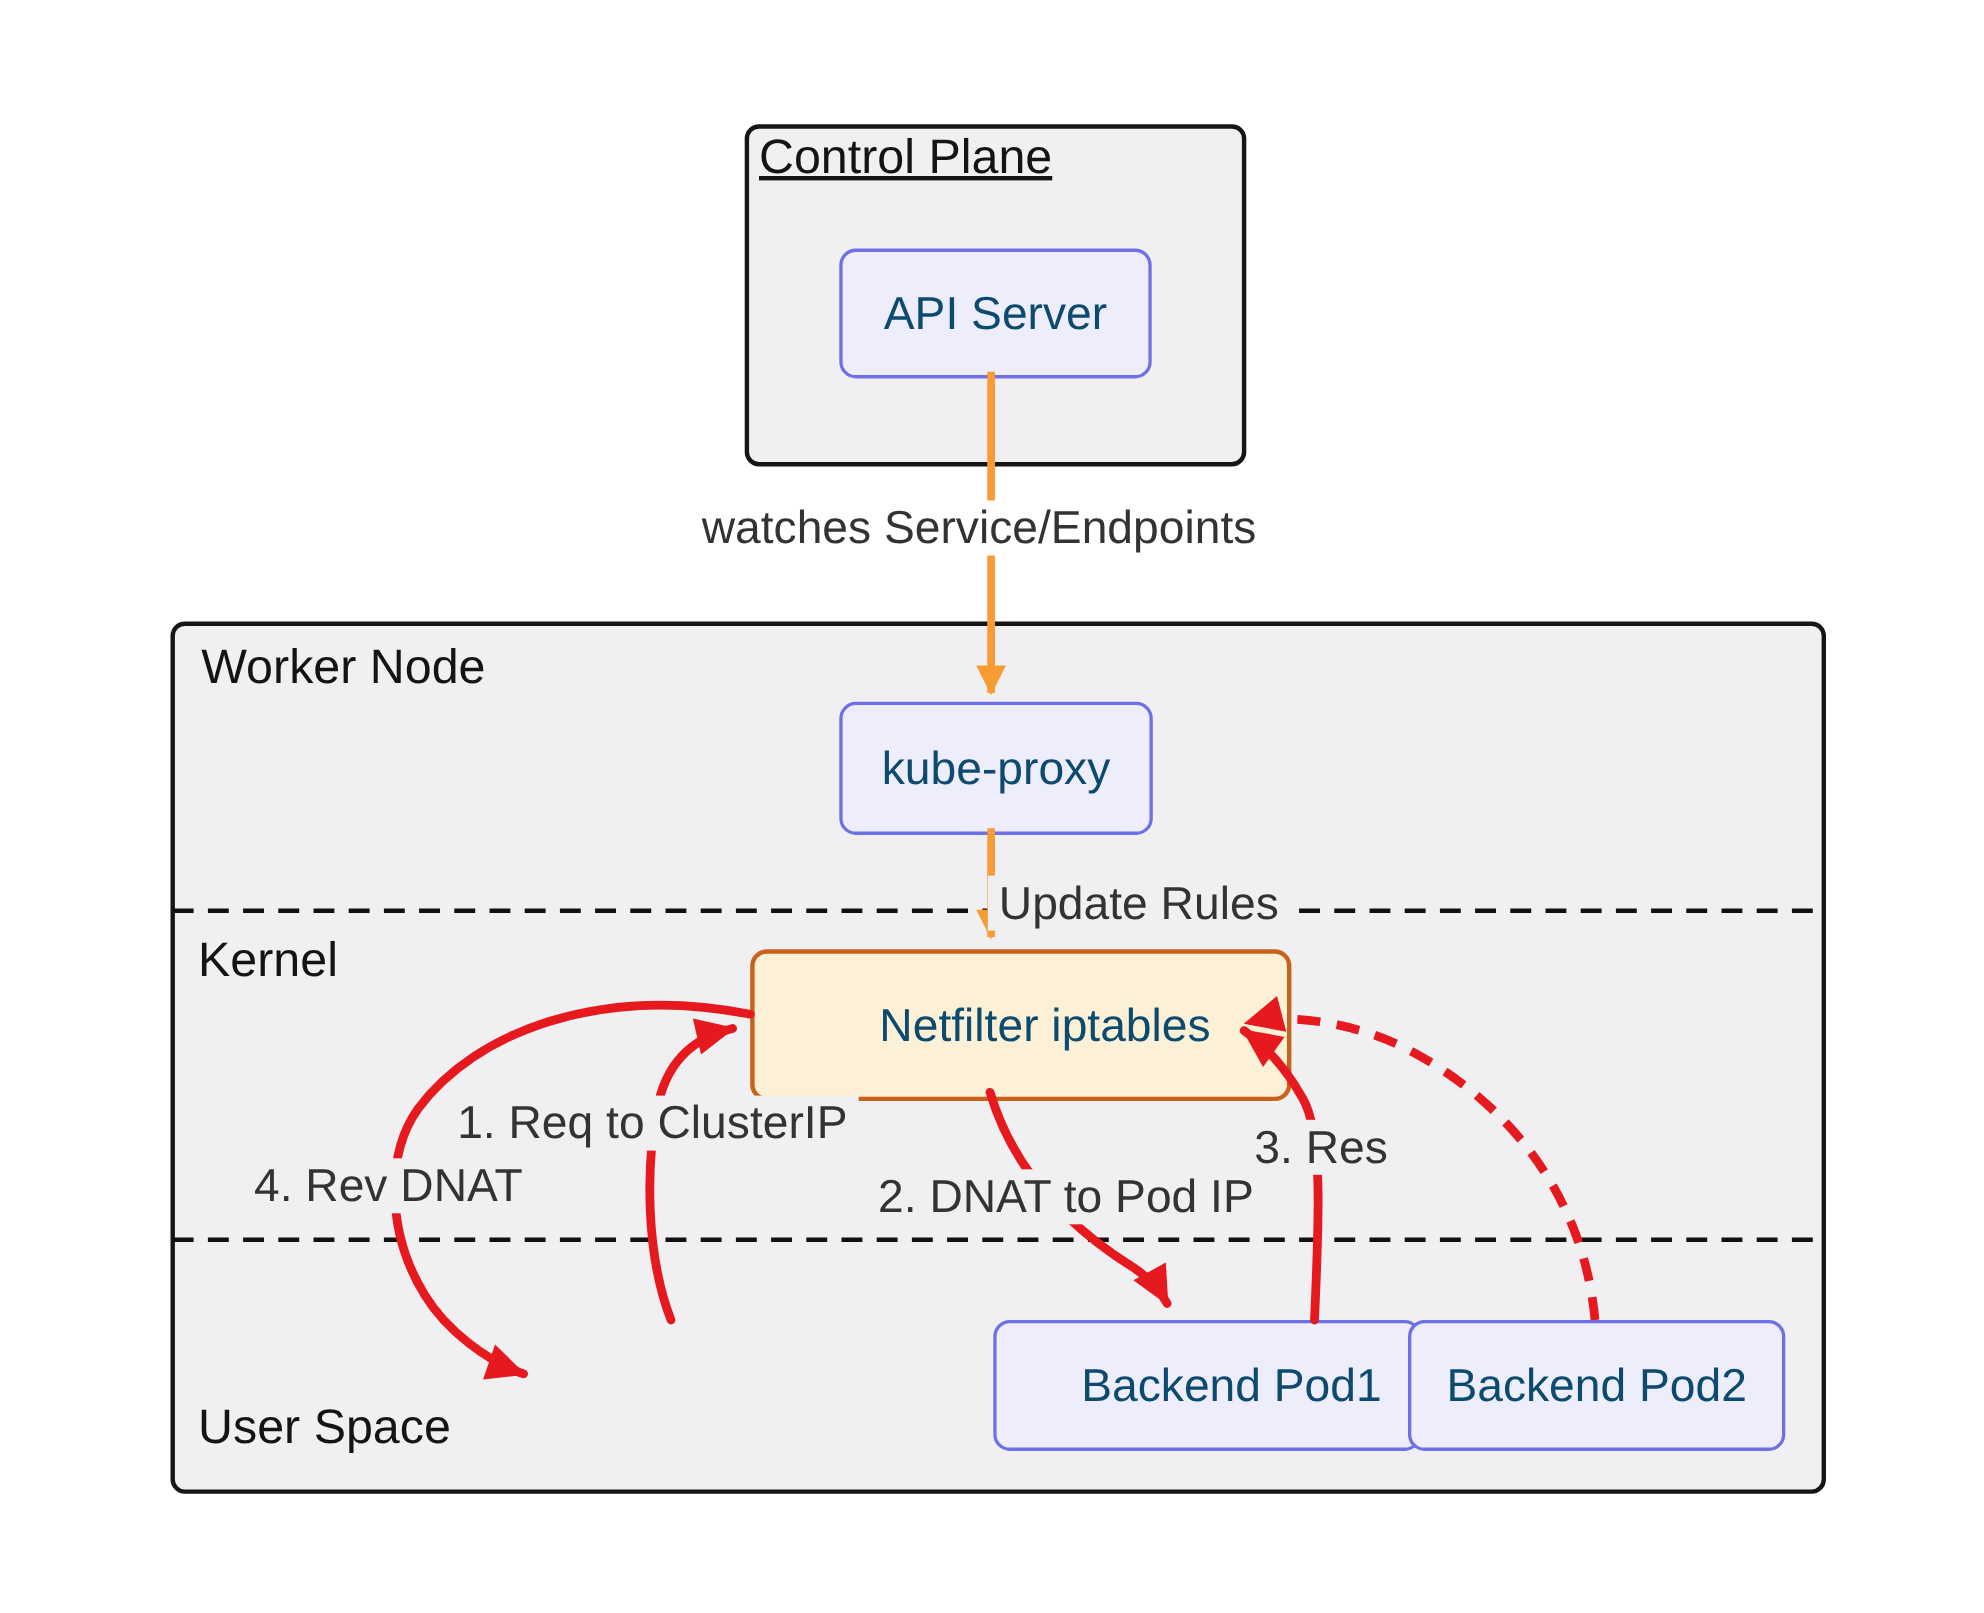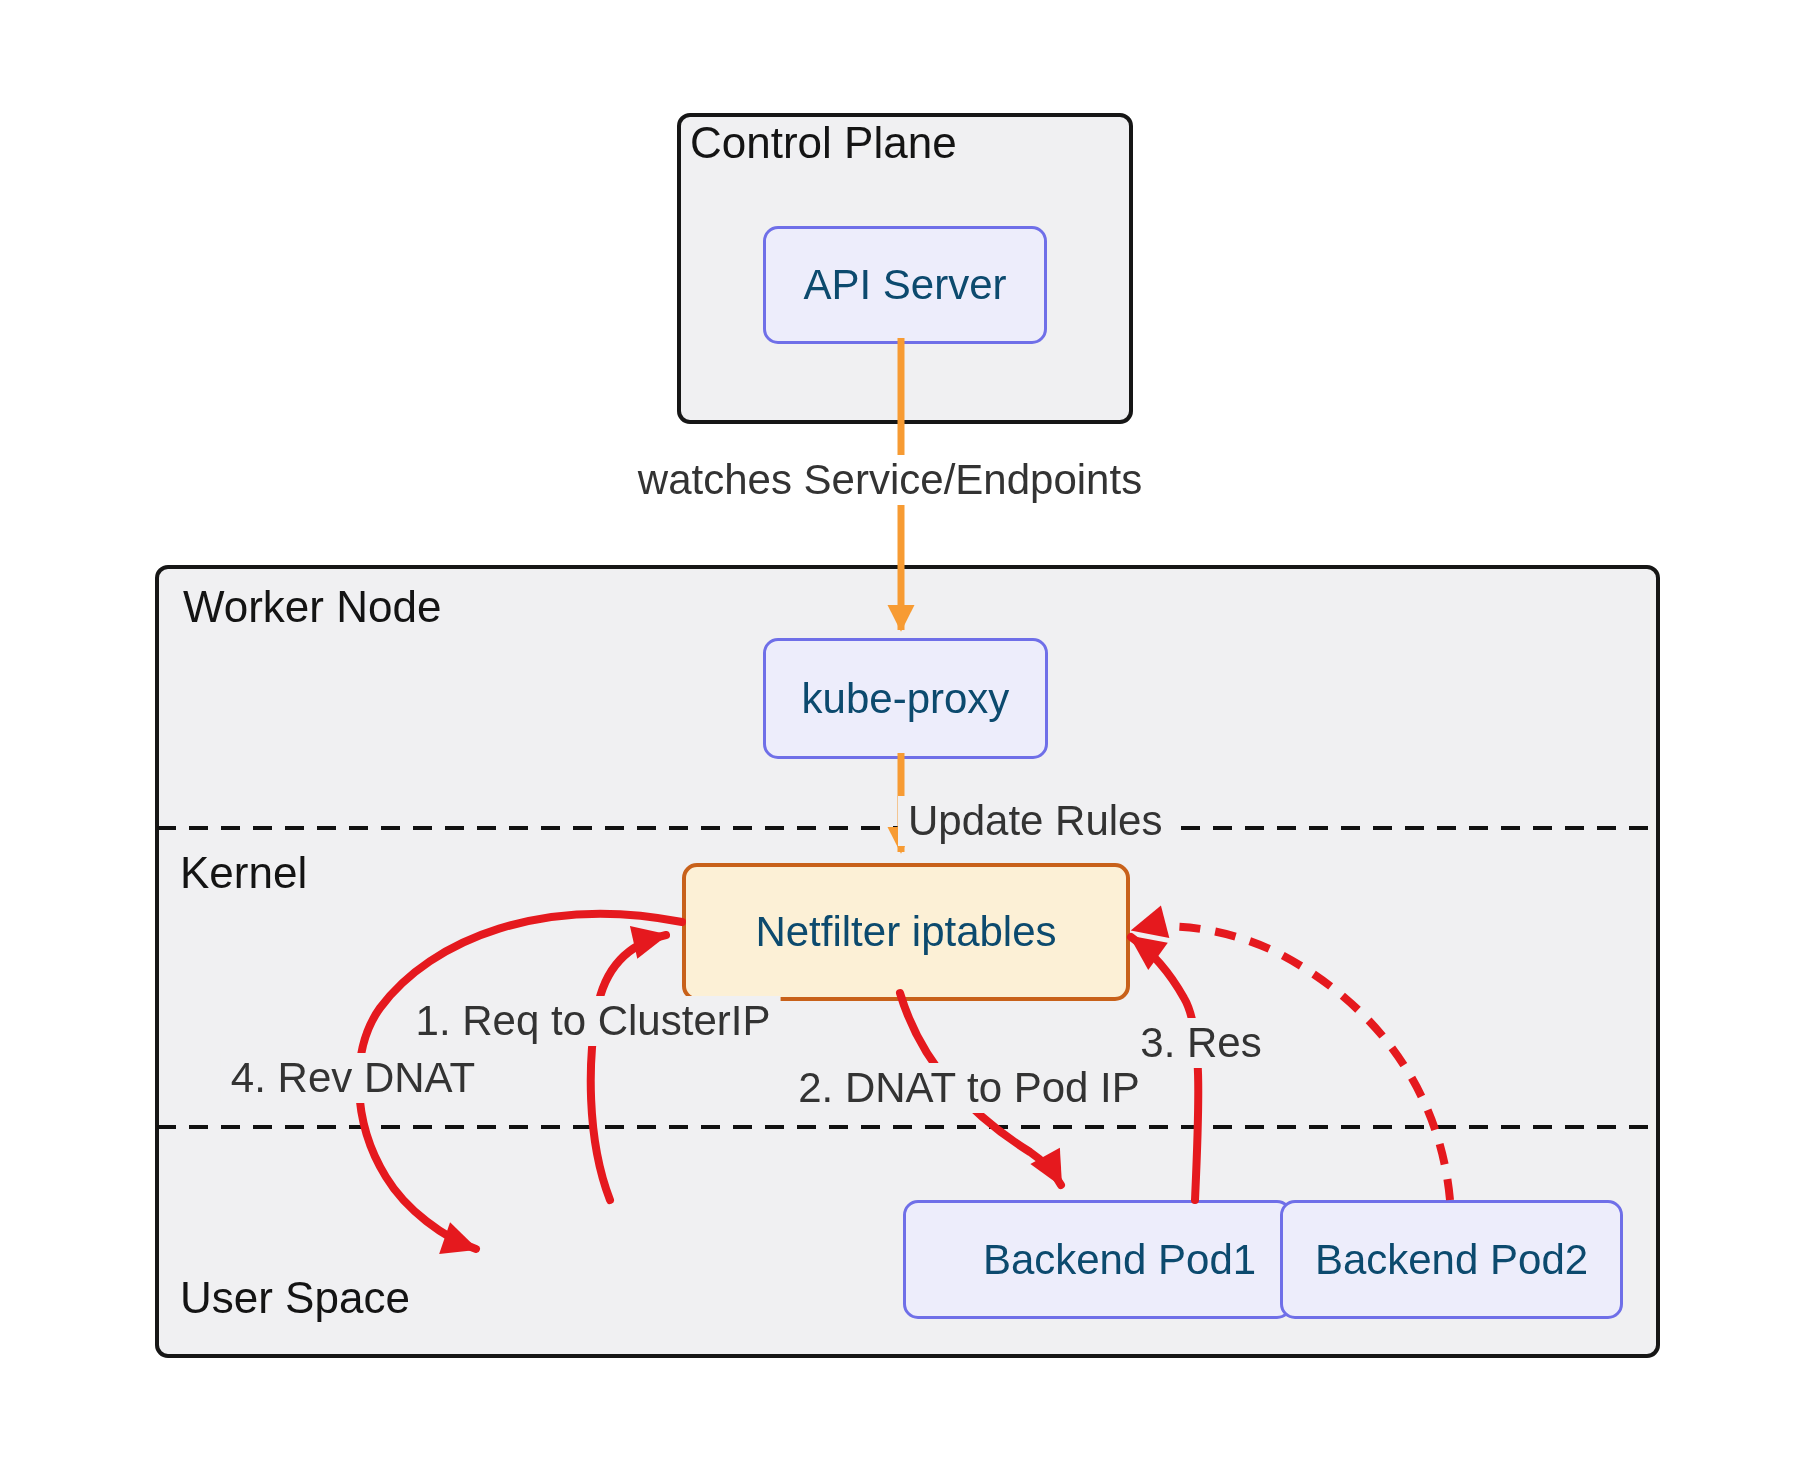--- a/index.html
+++ b/index.html
@@ -13,21 +13,21 @@
   }
   .group-label{
     position:absolute;font-size:44px;color:#141414;z-index:3;white-space:nowrap;
   }
   .node{
     position:absolute;display:flex;align-items:center;justify-content:center;
     background:var(--node-fill);border:3px solid var(--node-border);
     border-radius:15px;font-size:42px;color:#0c4a6e;z-index:2;white-space:nowrap;
   }
   .node.netfilter{
-    background:var(--netfilter-fill);border:4px solid var(--netfilter-border);
+    background:var(--netfilter-fill);border:4px solid var(--netfilter-border);padding-left:44px;
   }
   svg.edges{position:absolute;left:0;top:0;z-index:5;pointer-events:none;}
   .boundary{stroke:#111111;stroke-width:4;fill:none;stroke-dasharray:19 13;}
   .edge-orange{stroke:var(--orange);stroke-width:7;fill:none;}
   .edge-red{stroke:var(--red);stroke-width:8;fill:none;stroke-linecap:round;}
   .edge-red.dashed{stroke-dasharray:21 15;stroke-linecap:butt;}
   .mk-red{fill:var(--red);}
   .mk-orange{fill:var(--orange);}
   .edge-label{
     position:absolute;font-size:42px;font-weight:normal;color:var(--label-text);
@@ -39,21 +39,21 @@
   .edge-label.no-center{transform:none;}
 </style>
 </head>
 <body>
 
 <div class="stage">
 
   <div class="container" style="left:677px;top:113px;width:448px;height:303px;"></div>
   <div class="container" style="left:155px;top:565px;width:1497px;height:785px;"></div>
 
-  <div class="group-label" style="left:690px;top:118px;">Control Plane</div>
+  <div class="group-label" style="left:690px;top:118px;text-decoration:underline;">Control Plane</div>
   <div class="group-label" style="left:183px;top:582px;">Worker Node</div>
   <div class="group-label" style="left:180px;top:848px;">Kernel</div>
   <div class="group-label" style="left:180px;top:1273px;">User Space</div>
 
   <div class="node" style="left:763px;top:226px;width:278px;height:112px;">API Server</div>
   <div class="node" style="left:763px;top:638px;width:279px;height:115px;">kube-proxy</div>
   <div class="node netfilter" style="left:682px;top:863px;width:440px;height:130px;">Netfilter iptables</div>
   <div class="node" style="left:903px;top:1200px;width:339px;height:113px;padding-left:44px;">Backend Pod1</div>
   <div class="node" style="left:1280px;top:1200px;width:337px;height:113px;">Backend Pod2</div>
 

